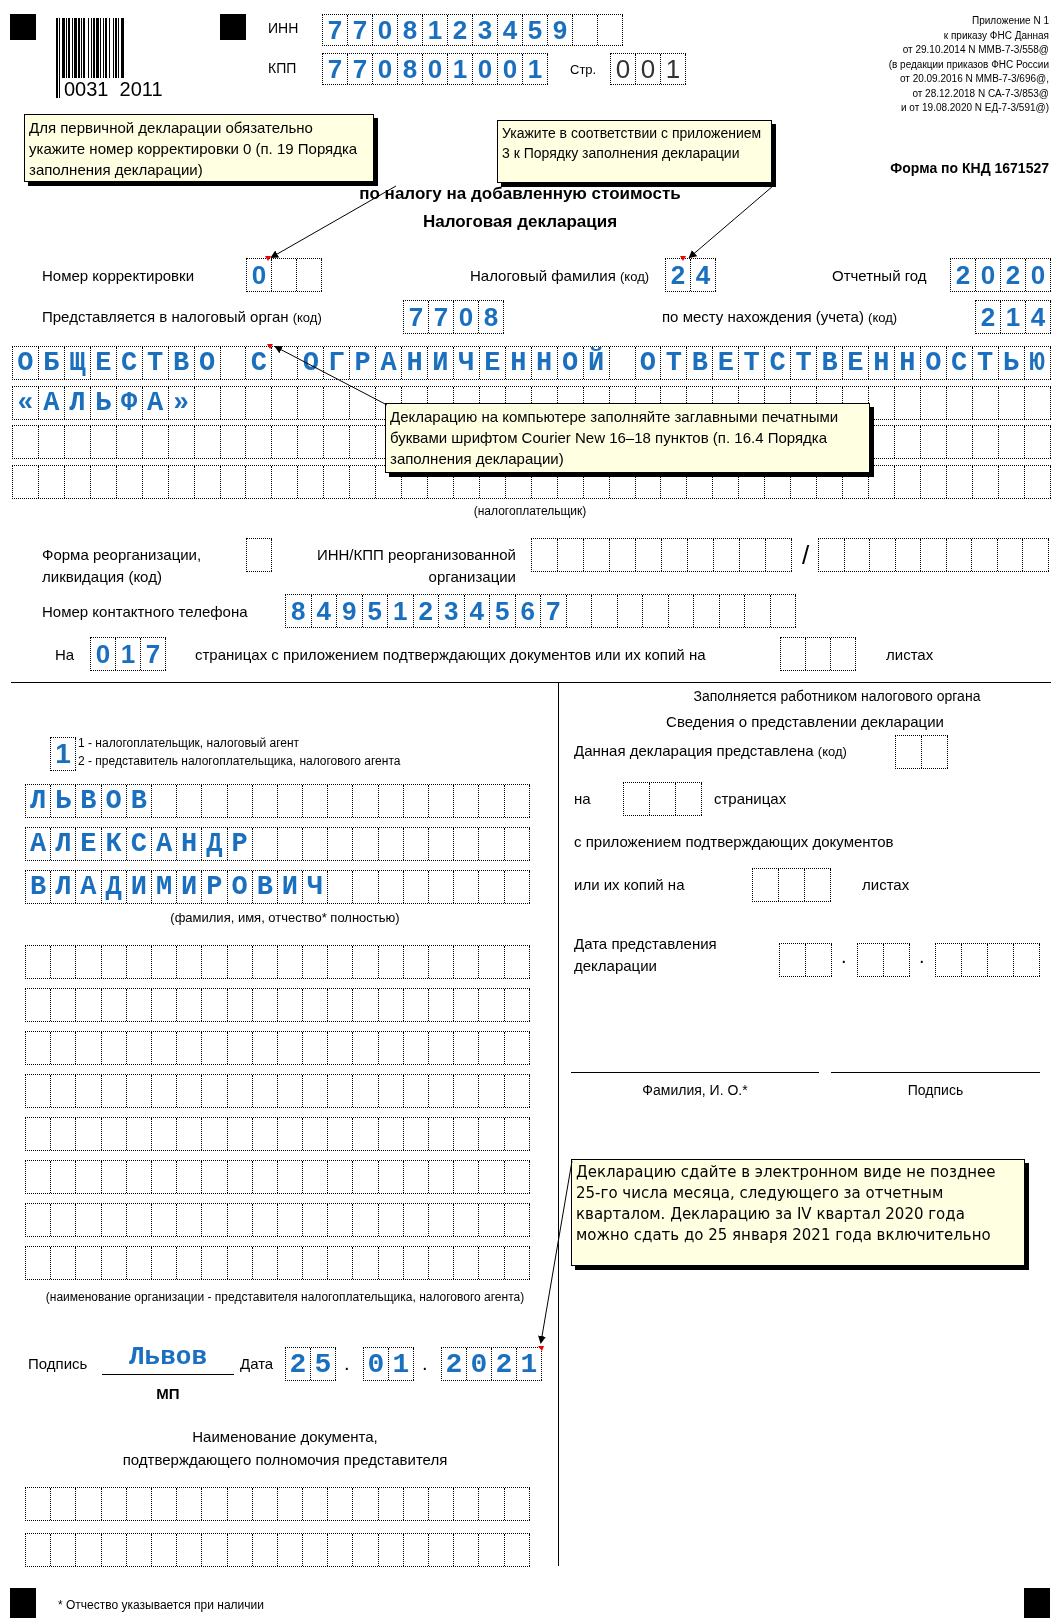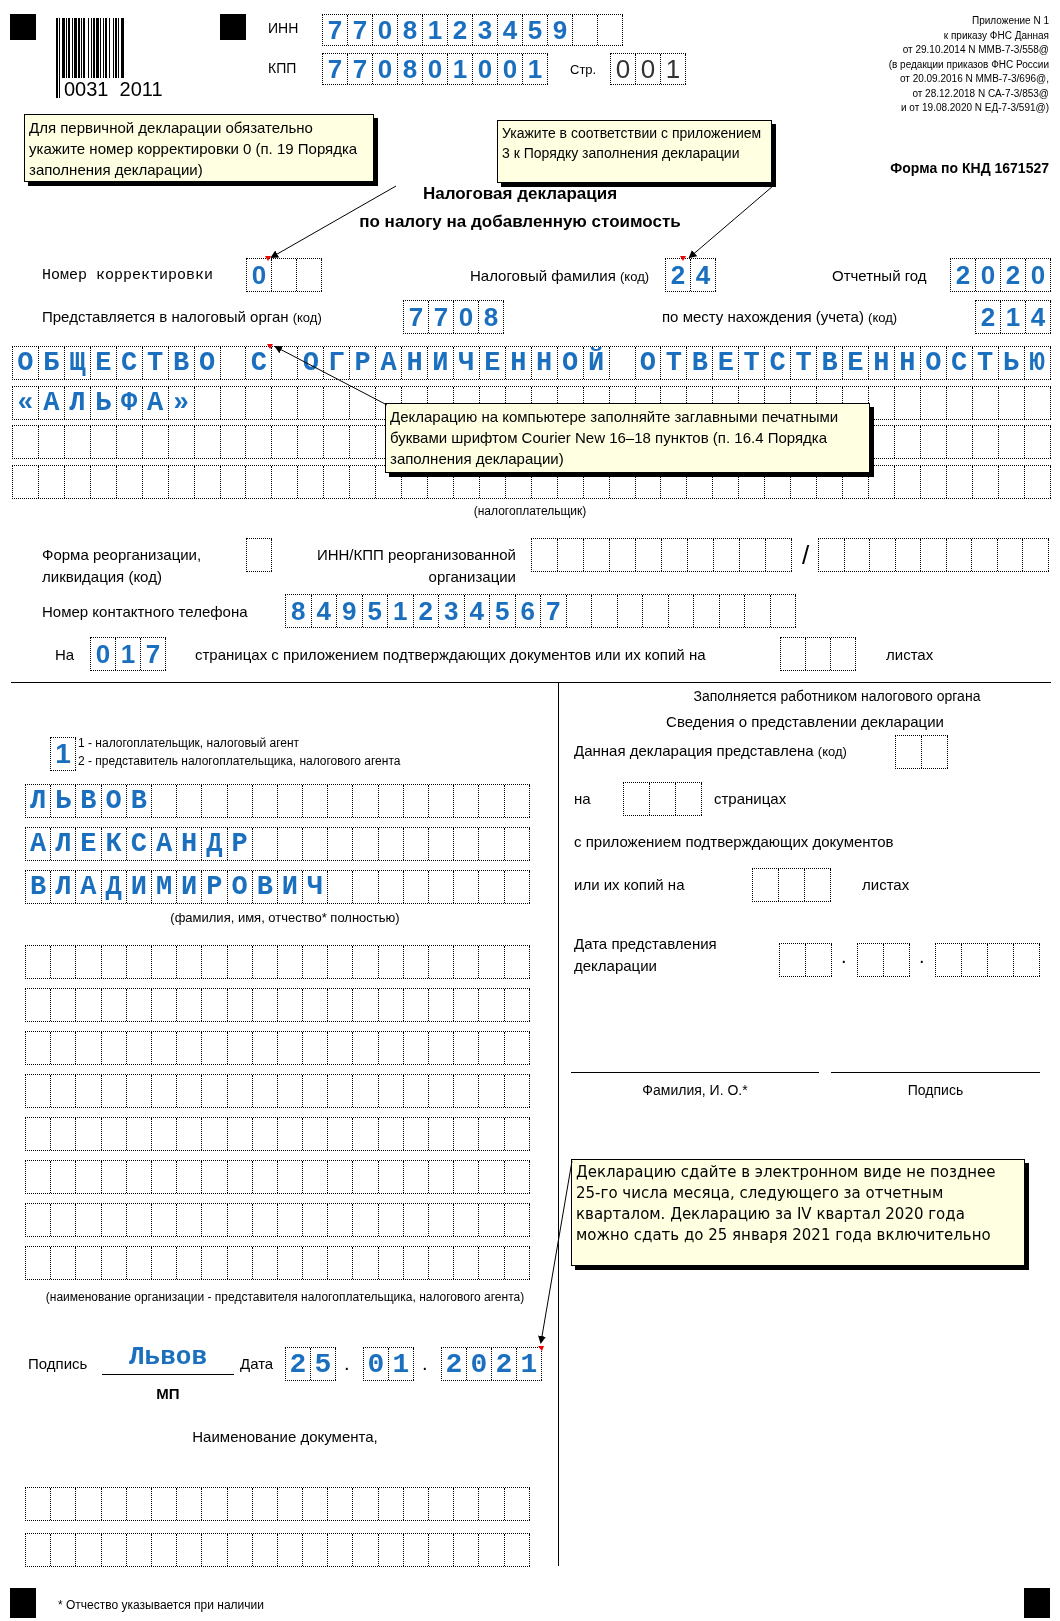--- a/index.html
+++ b/index.html
@@ -96,25 +96,25 @@
     <div>к приказу ФНС Данная</div>
     <div>от 29.10.2014 N ММВ-7-3/558@</div>
     <div>(в редакции приказов ФНС России</div>
     <div>от 20.09.2016 N ММВ-7-3/696@,</div>
     <div>от 28.12.2018 N СА-7-3/853@</div>
     <div>и от 19.08.2020 N ЕД-7-3/591@)</div>
   </div>
 <div class="abs" style="right:11px;top:160px;font-weight:bold;font-size:14px;">Форма по КНД 1671527</div>
 
 <div class="abs center" style="left:300px;width:440px;top:180px;font-weight:bold;font-size:17px;line-height:28px;">
+  <div>по налогу на добавленную стоимость</div>
   <div>Налоговая декларация</div>
-  <div>по налогу на добавленную стоимость</div>
-</div>
-
-<div class="lbl" style="left:42px;top:267px;font-family:Liberation Mono, monospace;">Номер корректировки</div>
+</div>
+
+<div class="lbl" style="left:42px;top:267px;">Номер корректировки</div>
 <div class="cells c-arial" style="left:246px;top:258px;">
     <div class="cell" style="width: 25px; height: 32px; font-size: 26px;">0</div>
     <div class="cell" style="width: 25px; height: 32px; font-size: 26px;"></div>
     <div class="cell" style="width: 25px; height: 32px; font-size: 26px;"></div>
   </div>
 <div class="lbl" style="left:470px;top:267px;">
   <span>Налоговый фамилия</span>
   <span class="sm">(код)</span>
 </div>
 <div class="cells c-arial" style="left:665px;top:258px;">
@@ -672,20 +672,21 @@
 <div class="lbl" style="left:422px;top:1352px;font-size:20px;">.</div>
 <div class="cells c-mono" style="left:441px;top:1347px;">
     <div class="cell" style="width: 25px; height: 32px; font-size: 28px;">2</div>
     <div class="cell" style="width: 25px; height: 32px; font-size: 28px;">0</div>
     <div class="cell" style="width: 25px; height: 32px; font-size: 28px;">2</div>
     <div class="cell" style="width: 25px; height: 32px; font-size: 28px;">1</div>
   </div>
 
 <div class="abs center" style="left:20px;width:530px;top:1425px;font-size:15px;line-height:23px;">
   <div>Наименование документа,</div>
+  <div>подтверждающего полномочия представителя</div>
 </div>
 <div id="doc-rows">
     <div class="cells c-mono" style="left: 25px; top: 1487px;">
       <div class="cell" style="width: 25.2px; height: 32px; font-size: 27px;"></div>
       <div class="cell" style="width: 25.2px; height: 32px; font-size: 27px;"></div>
       <div class="cell" style="width: 25.2px; height: 32px; font-size: 27px;"></div>
       <div class="cell" style="width: 25.2px; height: 32px; font-size: 27px;"></div>
       <div class="cell" style="width: 25.2px; height: 32px; font-size: 27px;"></div>
       <div class="cell" style="width: 25.2px; height: 32px; font-size: 27px;"></div>
       <div class="cell" style="width: 25.2px; height: 32px; font-size: 27px;"></div>

